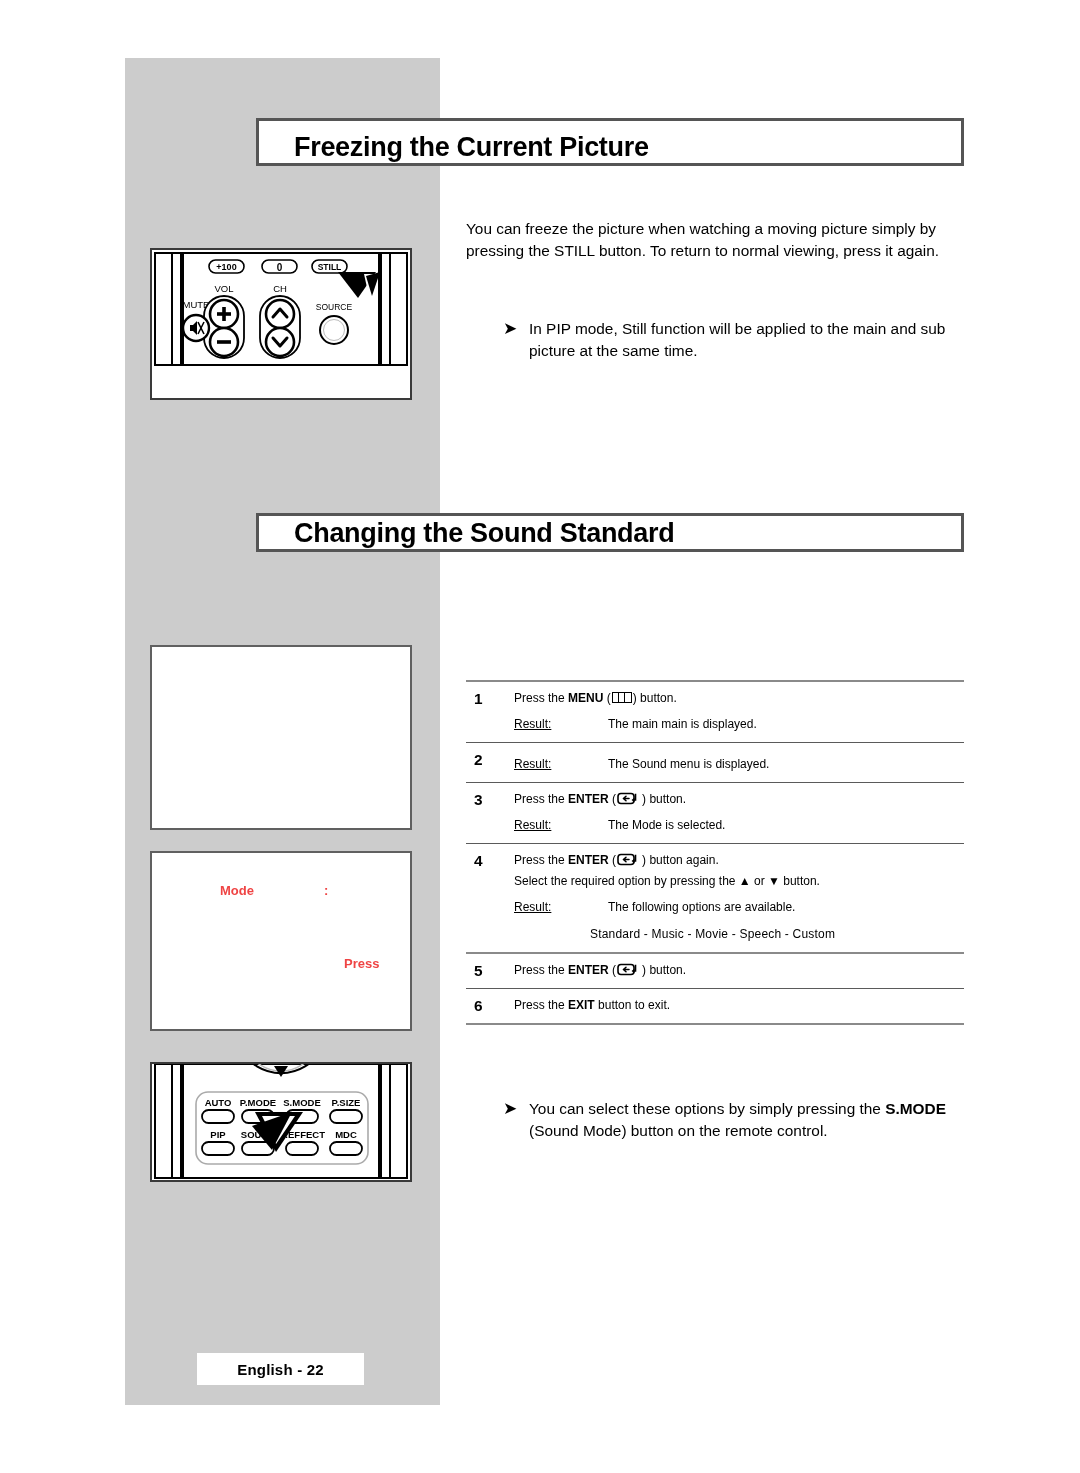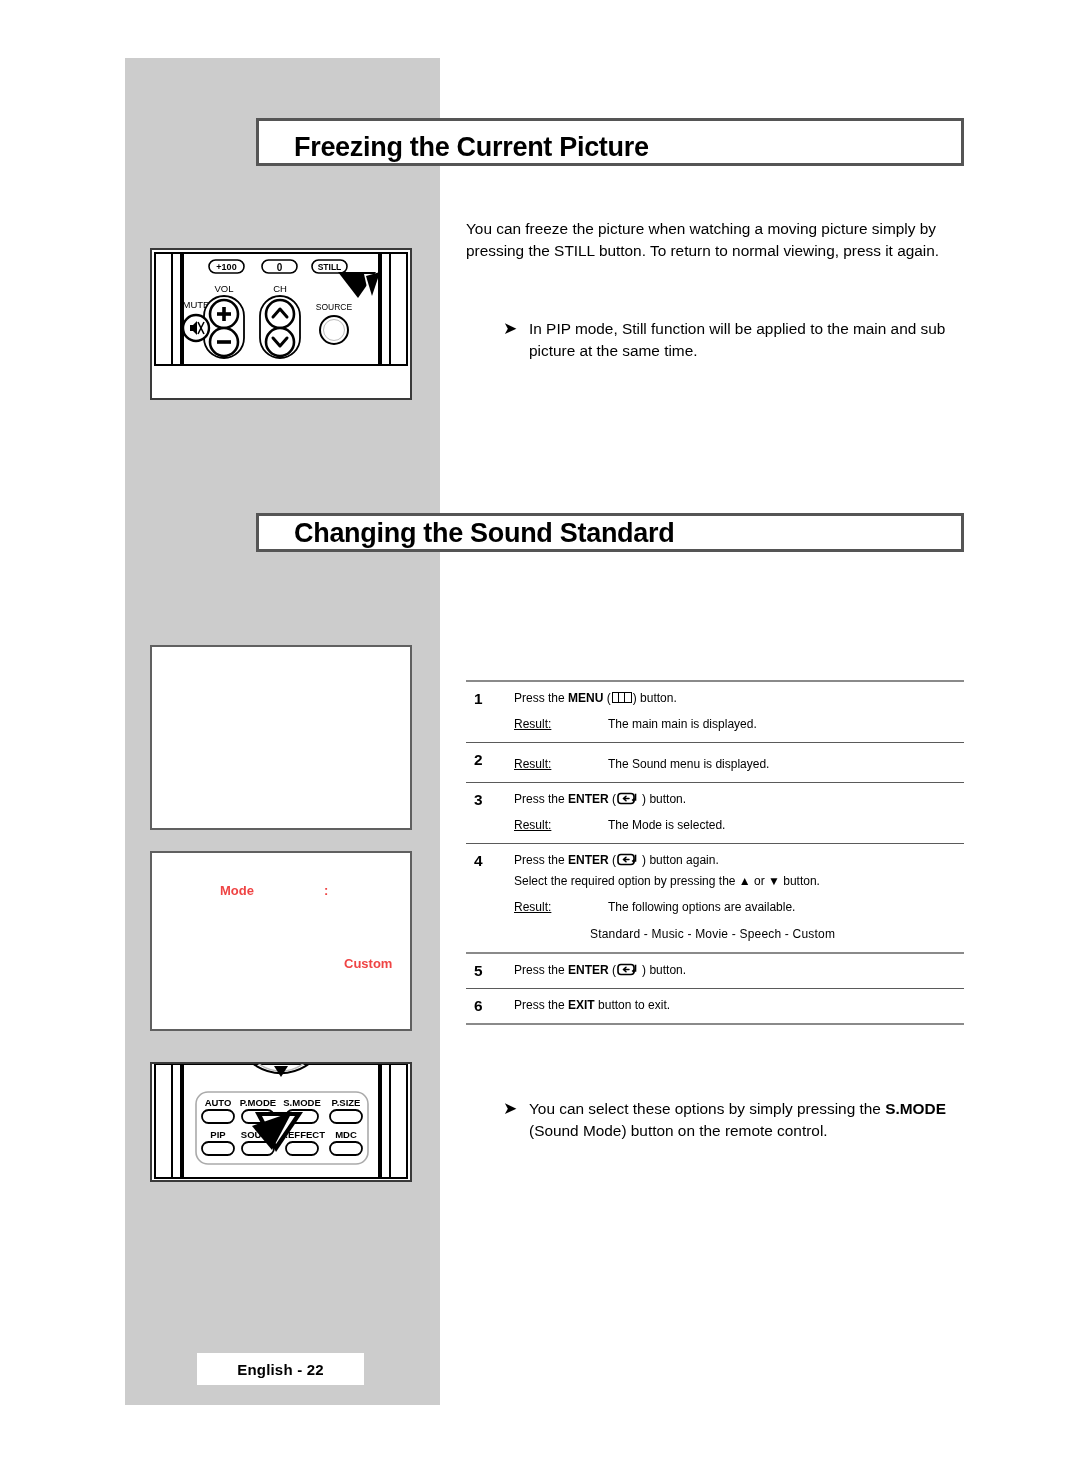--- a/index.html
+++ b/index.html
@@ -278,21 +278,21 @@
   <div class="heading-bar" id="heading-2">
     <span class="heading-text">Changing the Sound Standard</span>
   </div>
 
 
   <div class="osd-box" id="osd-box-1"></div>
 
   <div class="osd-box" id="osd-box-2">
     <span class="osd-label" id="osd-mode">Mode</span>
     <span class="osd-label" id="osd-colon">:</span>
-    <span class="osd-label" id="osd-custom">Custom</span>
+    <span class="osd-label" id="osd-custom">Press</span>
   </div>
 
   <div class="remote" id="remote-bottom">
     <svg width="258" height="116" viewBox="0 0 258 116">
       <rect x="3" y="0" width="252" height="114" fill="#ffffff" stroke="#000" stroke-width="2"></rect>
       <line x1="20" y1="0" x2="20" y2="114" stroke="#000" stroke-width="2"></line>
       <line x1="30" y1="0" x2="30" y2="114" stroke="#000" stroke-width="4"></line>
       <line x1="238" y1="0" x2="238" y2="114" stroke="#000" stroke-width="2"></line>
       <line x1="228" y1="0" x2="228" y2="114" stroke="#000" stroke-width="4"></line>
 

